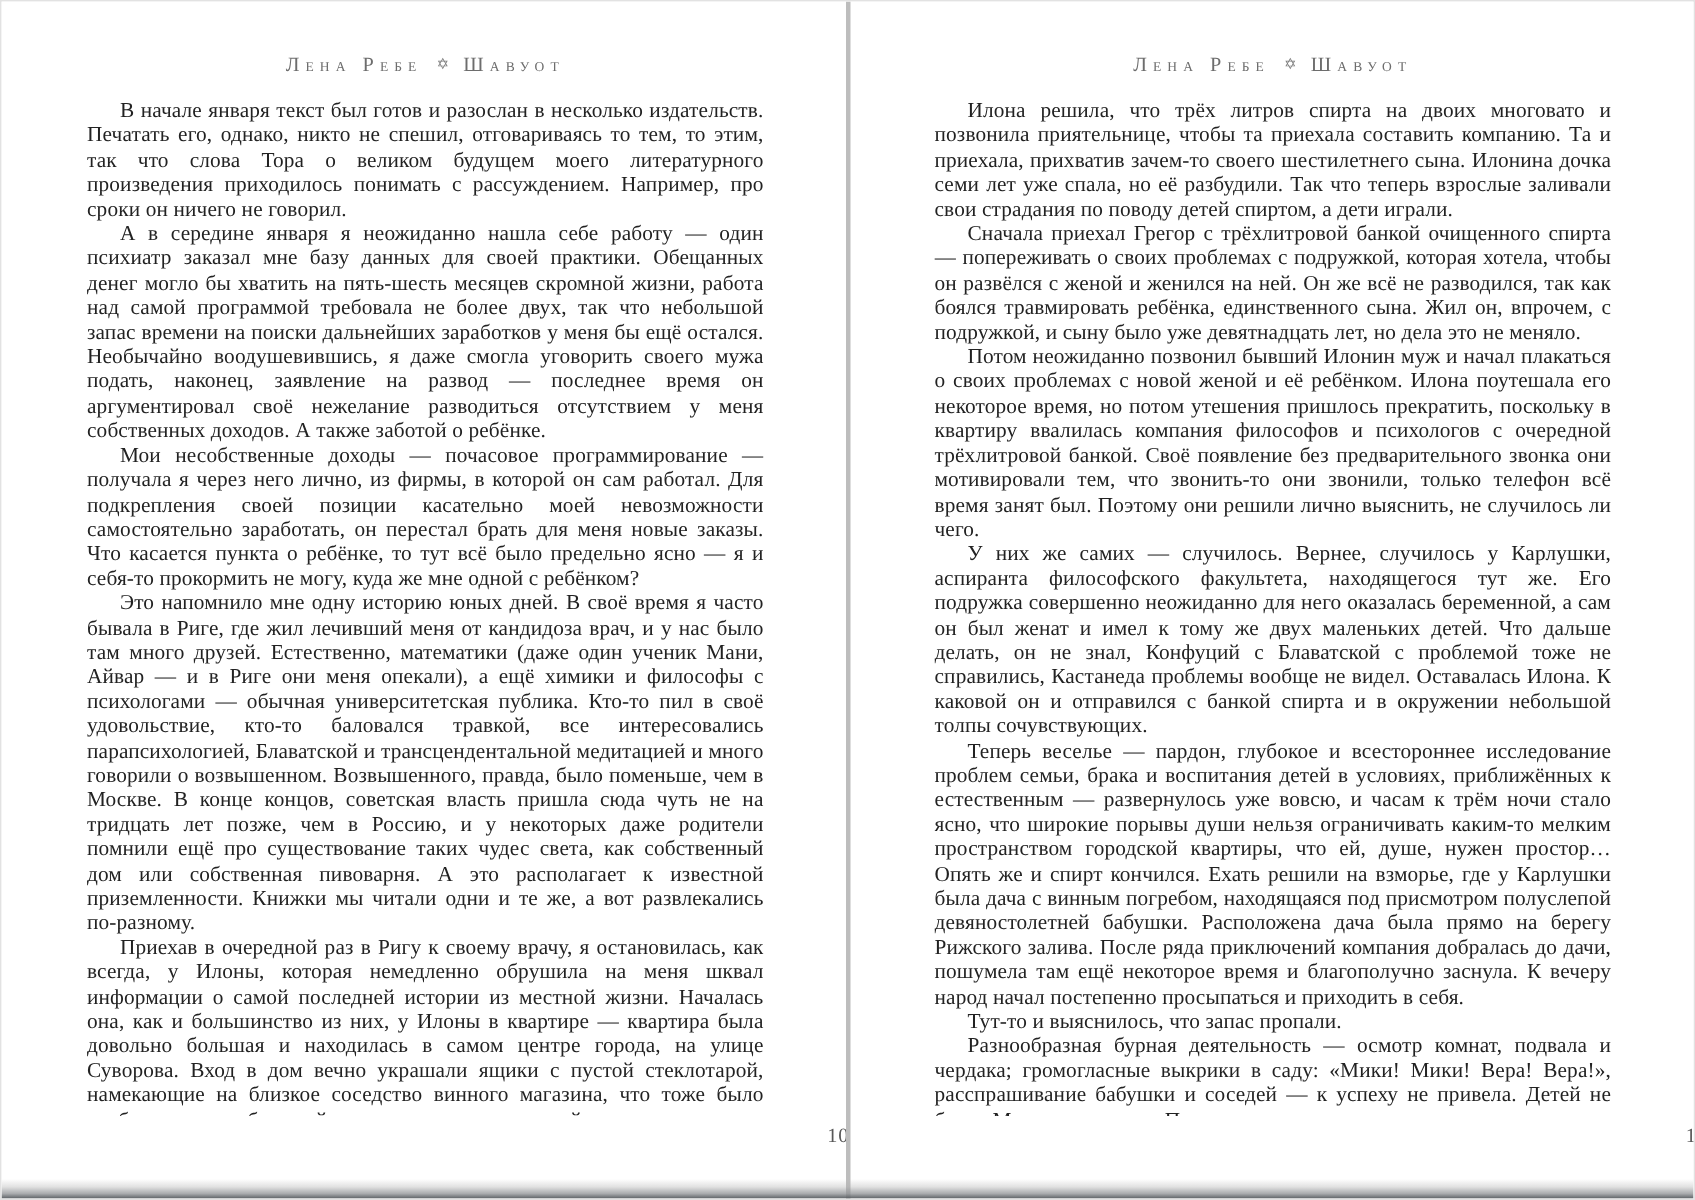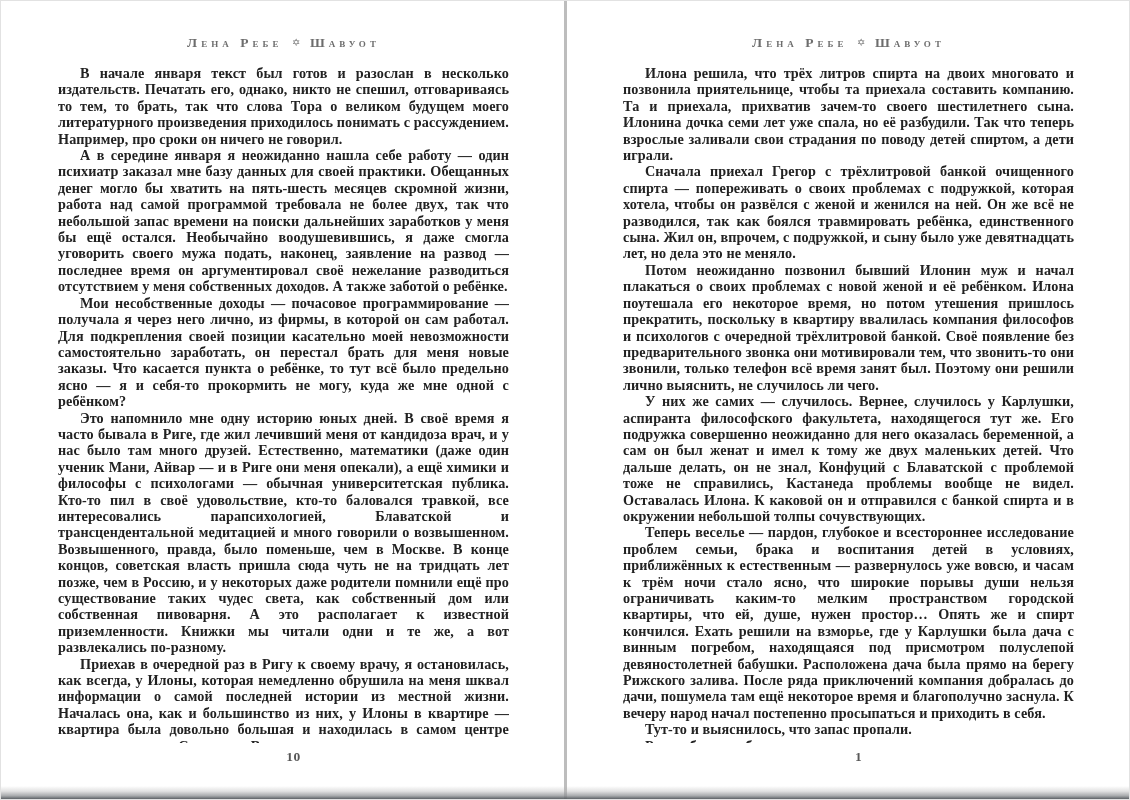--- a/index.html
+++ b/index.html
@@ -21,21 +21,20 @@
     position: absolute;
     inset: 0;
   }
   .page {
     position: absolute;
     top: 0;
     width: 565px;
     height: 800px;
     background: #ffffff;
     box-sizing: border-box;
-    font-weight: bold;
   }
   .page.left  { left: 0; }
   .page.right { left: 565px; }
 
   .page-inner {
     padding: 34px 57px 0 57px;
   }
 
   .running-header {
     text-align: center;
@@ -68,21 +67,21 @@
   .text-block p {
     margin: 0;
     text-indent: 1.55em;
   }
 
   .page-footer {
     position: absolute;
     left: 0;
     right: 0;
     bottom: 36px;
-    text-align: center;
+    text-align: right;
     font-size: 13.5px;
     color: #585858;
     letter-spacing: 0.5px;
     padding-left: 20px;
   }
 
   .gutter-line {
     position: absolute;
     left: 563px;
     top: 0;
@@ -110,21 +109,21 @@
 <div class="spread">
 
   <section class="page left">
     <div class="page-inner">
       <div class="running-header">
         <span>Лена Ребе</span>
         <span class="ornament">✡</span>
         <span>Шавуот</span>
       </div>
       <div class="text-block">
-          <p>В начале января текст был готов и разослан в несколько издательств. Печатать его, однако, никто не спешил, отговариваясь то тем, то брать, так что слова Тора о великом будущем моего литературного произведения приходилось понимать с рассуждением. Например, про сроки он ничего не говорил.</p>
+          <p>В начале января текст был готов и разослан в несколько издательств. Печатать его, однако, никто не спешил, отговариваясь то тем, то этим, так что слова Тора о великом будущем моего литературного произведения приходилось понимать с рассуждением. Например, про сроки он ничего не говорил.</p>
           <p>А в середине января я неожиданно нашла себе работу — один психиатр заказал мне базу данных для своей практики. Обещанных денег могло бы хватить на пять-шесть месяцев скромной жизни, работа над самой программой требовала не более двух, так что небольшой запас времени на поиски дальнейших заработков у меня бы ещё остался. Необычайно воодушевившись, я даже смогла уговорить своего мужа подать, наконец, заявление на развод — последнее время он аргументировал своё нежелание разводиться отсутствием у меня собственных доходов. А также заботой о ребёнке.</p>
           <p>Мои несобственные доходы — почасовое программирование — получала я через него лично, из фирмы, в которой он сам работал. Для подкрепления своей позиции касательно моей невозможности самостоятельно заработать, он перестал брать для меня новые заказы. Что касается пункта о ребёнке, то тут всё было предельно ясно — я и себя-то прокормить не могу, куда же мне одной с ребёнком?</p>
           <p>Это напомнило мне одну историю юных дней. В своё время я часто бывала в Риге, где жил лечивший меня от кандидоза врач, и у нас было там много друзей. Естественно, математики (даже один ученик Мани, Айвар — и в Риге они меня опекали), а ещё химики и философы с психологами — обычная университетская публика. Кто-то пил в своё удовольствие, кто-то баловался травкой, все интересовались парапсихологией, Блаватской и трансцендентальной медитацией и много говорили о возвышенном. Возвышенного, правда, было поменьше, чем в Москве. В конце концов, советская власть пришла сюда чуть не на тридцать лет позже, чем в Россию, и у некоторых даже родители помнили ещё про существование таких чудес света, как собственный дом или собственная пивоварня. А это располагает к известной приземленности. Книжки мы читали одни и те же, а вот развлекались по-разному.</p>
           <p>Приехав в очередной раз в Ригу к своему врачу, я остановилась, как всегда, у Илоны, которая немедленно обрушила на меня шквал информации о самой последней истории из местной жизни. Началась она, как и большинство из них, у Илоны в квартире — квартира была довольно большая и находилась в самом центре города, на улице Суворова. Вход в дом вечно украшали ящики с пустой стеклотарой, намекающие на близкое соседство винного магазина, что тоже было удобно, хотя по большей части распивались в этой квартире напитки, изготовленные любителями в университетской химической лаборатории. С этих-то напитков, собственно, всё и началось.</p>
         </div>
     </div>
     <div class="page-footer">
       <span>10</span>
     </div>
   </section>

